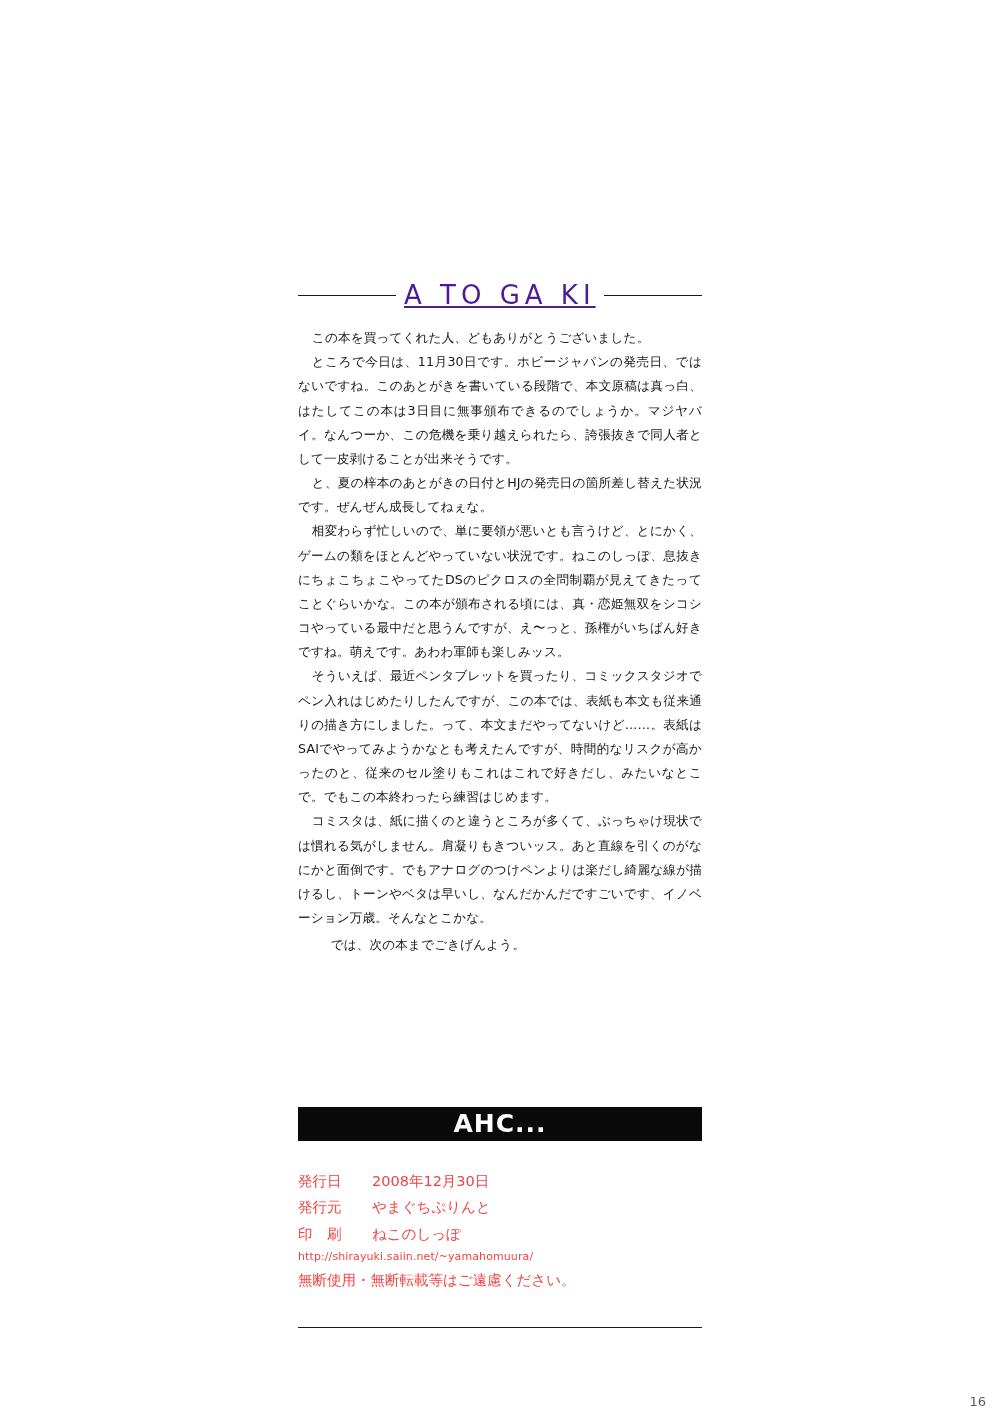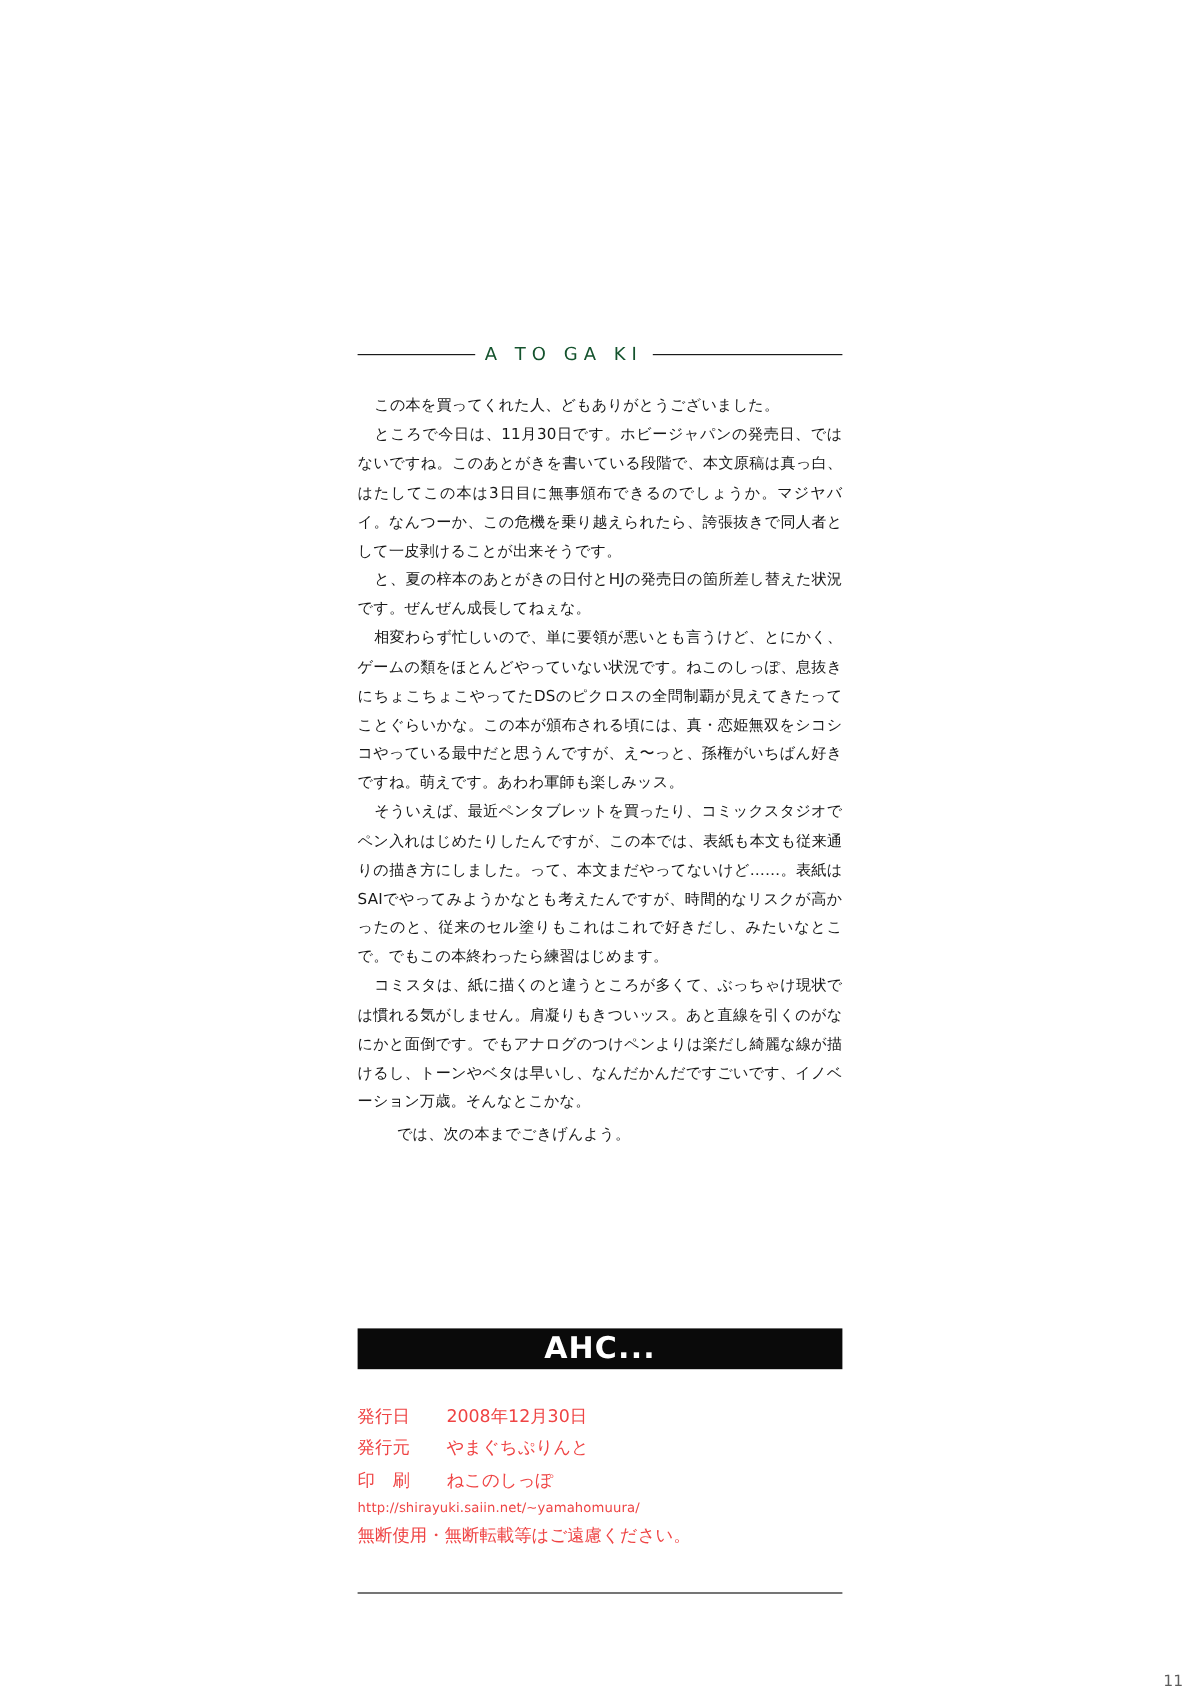--- a/index.html
+++ b/index.html
@@ -36,25 +36,26 @@
     left: 0; right: 0; top: 17px;
     border-top: 1px solid #1a1a1a;
   }
   .doc-title {
     position: relative;
     display: inline-block;
     margin-left: 98px;
     padding: 0 8px;
     background: #ffffff;
     font-family: "DejaVu Sans", sans-serif;
-    font-size: 15px;
+    font-size: 26px;
     letter-spacing: 5px;
-    color: #14532d;
+    color: #4c1d95;
     line-height: 34px;
     font-weight: 400;
+    text-decoration: underline;
   }
   .body-copy {
     margin-top: 14px;
     font-family: "DejaVu Sans", sans-serif;
     font-size: 12.6px;
     line-height: 1.92;
     color: #171717;
     text-align: justify;
     letter-spacing: 0.15px;
   }
@@ -164,15 +165,15 @@
       <div class="row">
         <span class="label">印　刷</span><span>ねこのしっぽ</span>
       </div>
       <div class="row url">http://shirayuki.saiin.net/~yamahomuura/</div>
       <div class="row">無断使用・無断転載等はご遠慮ください。</div>
     </div>
   </section>
 
   <div class="bottom-rule"></div>
 
-  <div class="folio">11</div>
+  <div class="folio">16</div>
 
 </div>
 
 </body></html>

